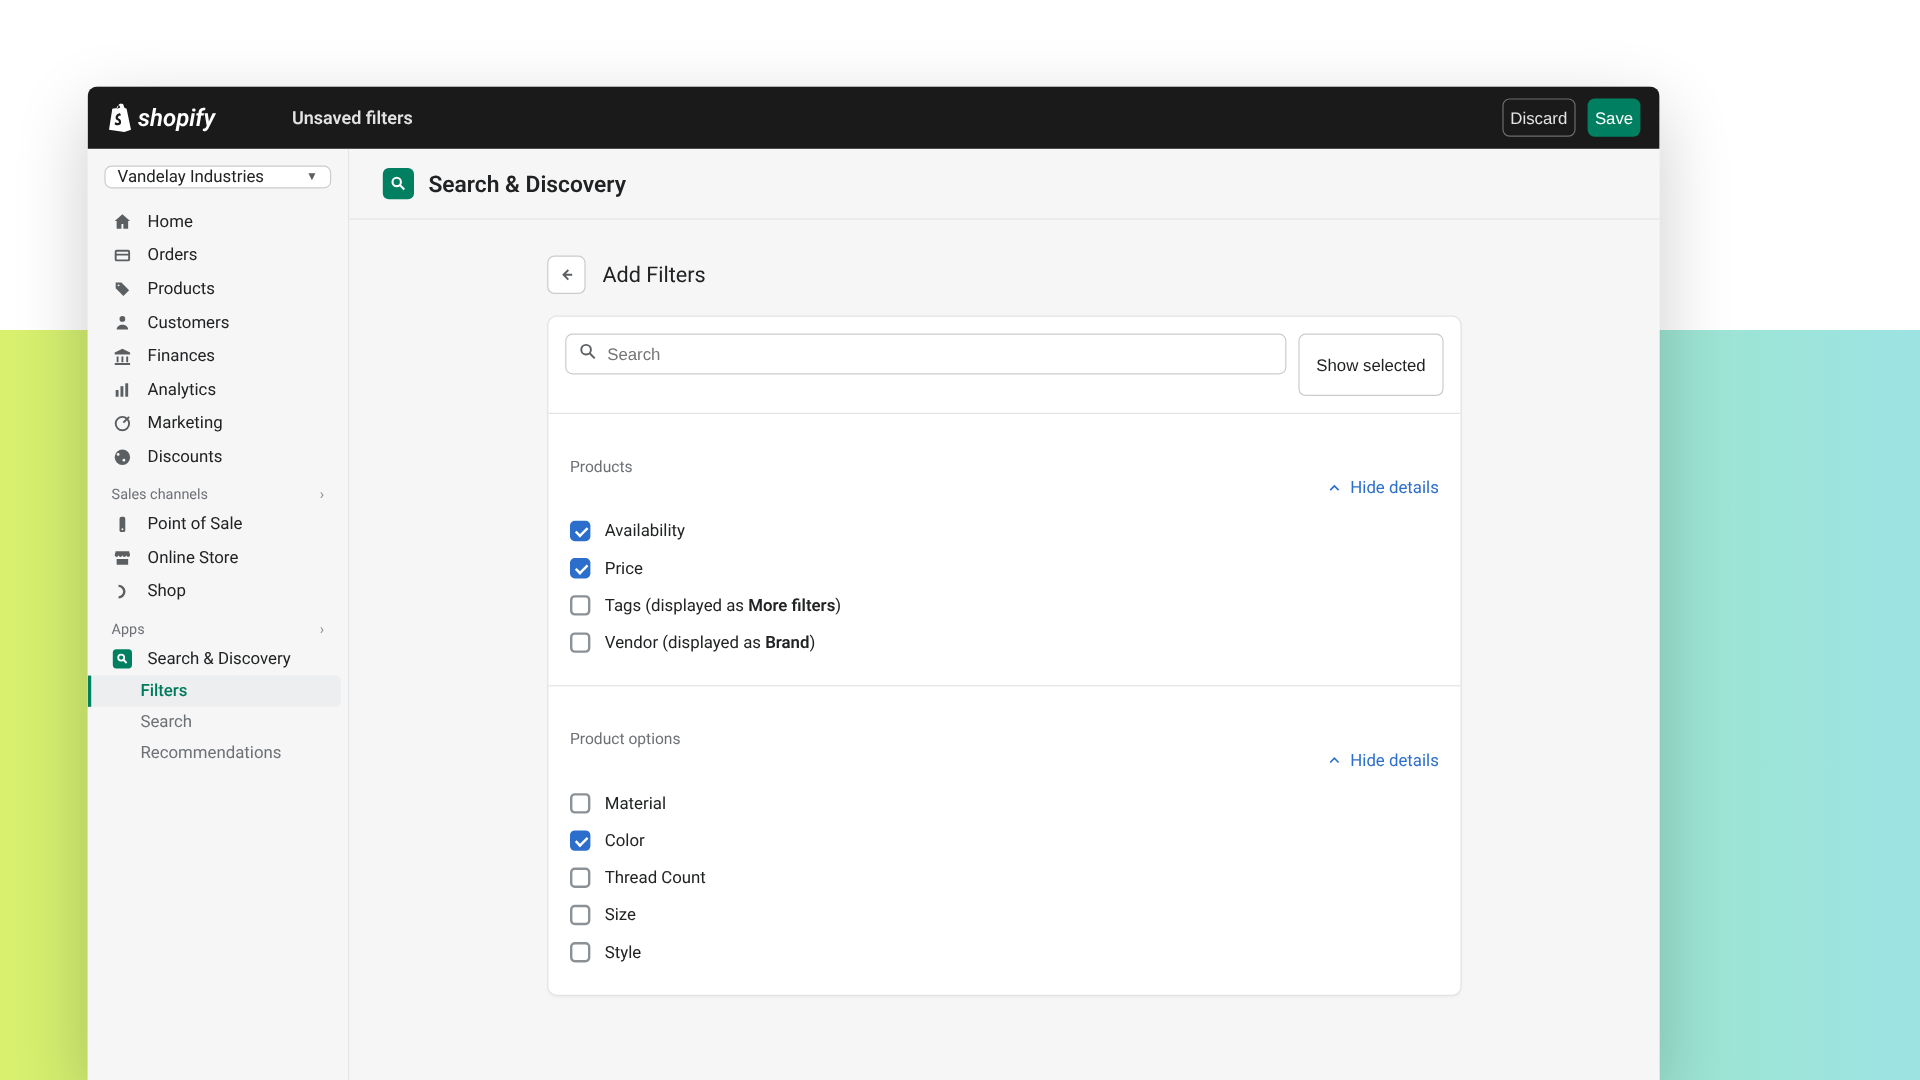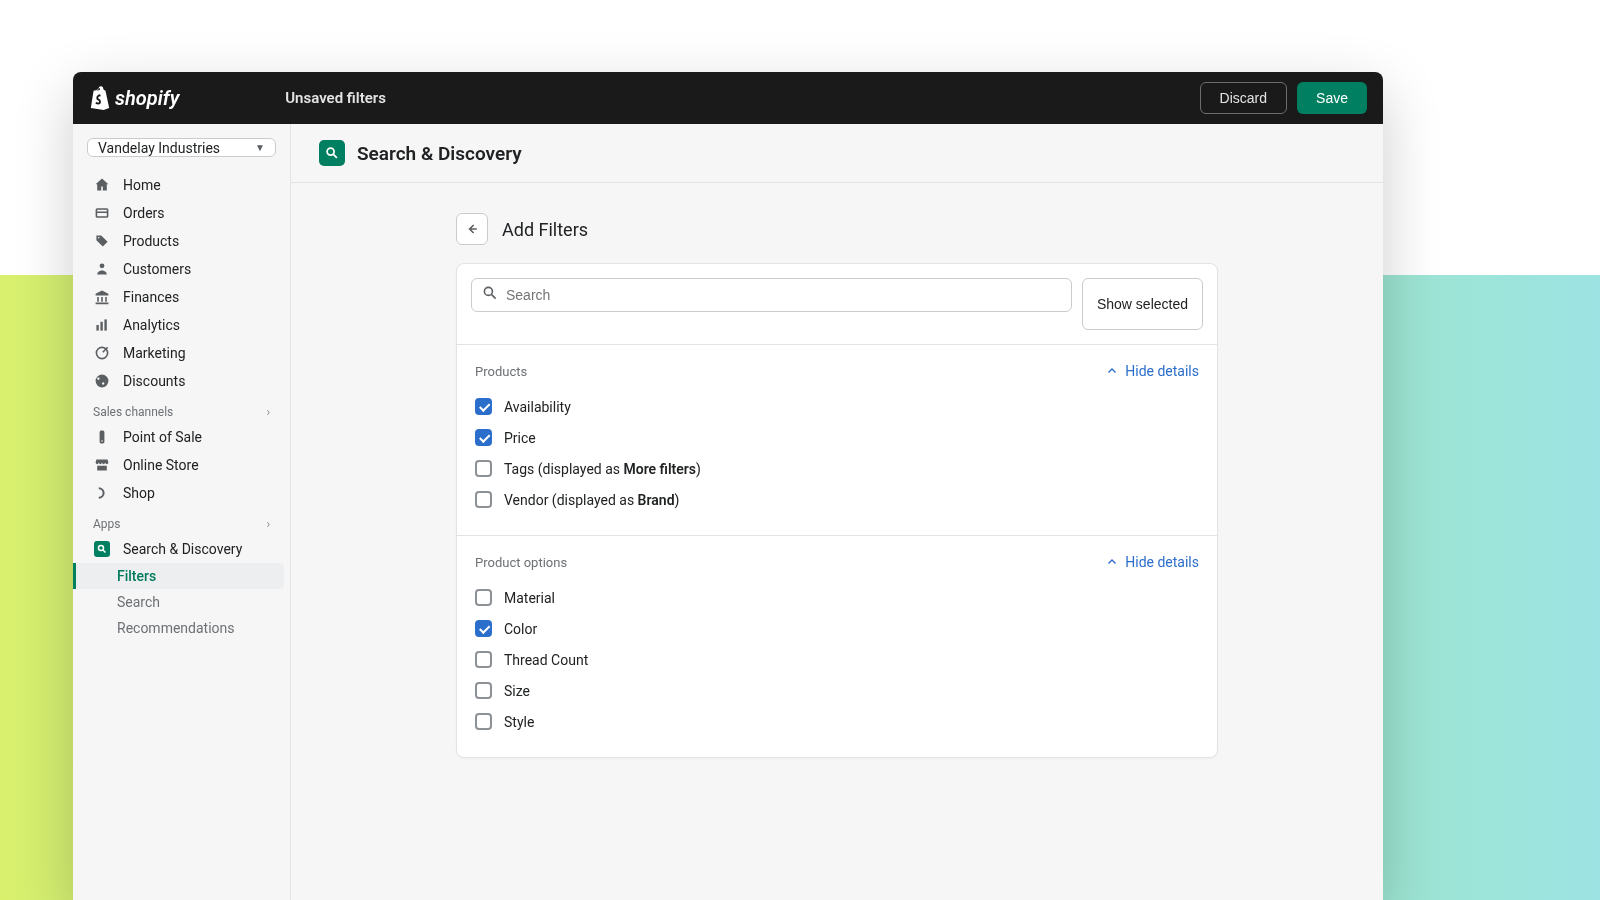--- a/index.html
+++ b/index.html
@@ -36,25 +36,25 @@
     align-items: center;
     padding: 0 16px;
     flex-shrink: 0;
   }
   .logo { display: flex; align-items: center; gap: 4px; font-style: italic; font-weight: 600; font-size: 20px; }
   .logo-mark {
     width: 22px; height: 24px;
     position: relative;
   }
   .logo-mark svg { display: block; }
-  .context-title { margin-left: 106px; font-weight: 600; font-size: 15px; color: #e3e3e3; }
+  .context-title { margin-left: 64px; font-weight: 600; font-size: 15px; color: #e3e3e3; }
   .topbar-spacer { flex: 1; }
   .btn {
     height: 32px;
-    padding: 0 19px;
+    padding: 0 6px;
     border-radius: 6px;
     font-size: 14px;
     font-weight: 500;
     cursor: pointer;
     border: none;
     display: inline-flex;
     align-items: center;
   }
   .btn-outline-dark {
     background: #1a1a1a;
@@ -195,21 +195,21 @@
   }
   .group { padding: 18px 18px 20px; border-bottom: 1px solid #e1e3e5; }
   .group:last-child { border-bottom: none; }
   .group-head {
     display: flex; justify-content: space-between; align-items: center;
     margin-bottom: 12px;
   }
   .group-title { font-size: 13px; color: #6d7175; }
   .hide-link {
     display: flex; align-items: center; gap: 6px;
-    color: #2c6ecb; font-size: 14px; cursor: pointer;
+    color: #2c6ecb; font-size: 14px; cursor: pointer; margin-top: 36px;
   }
   .chk-row {
     display: flex; align-items: center; gap: 12px;
     padding: 7px 0;
     font-size: 14px;
     color: #202223;
   }
   .chk {
     width: 17px; height: 17px;
     border: 2px solid #8c9196;

